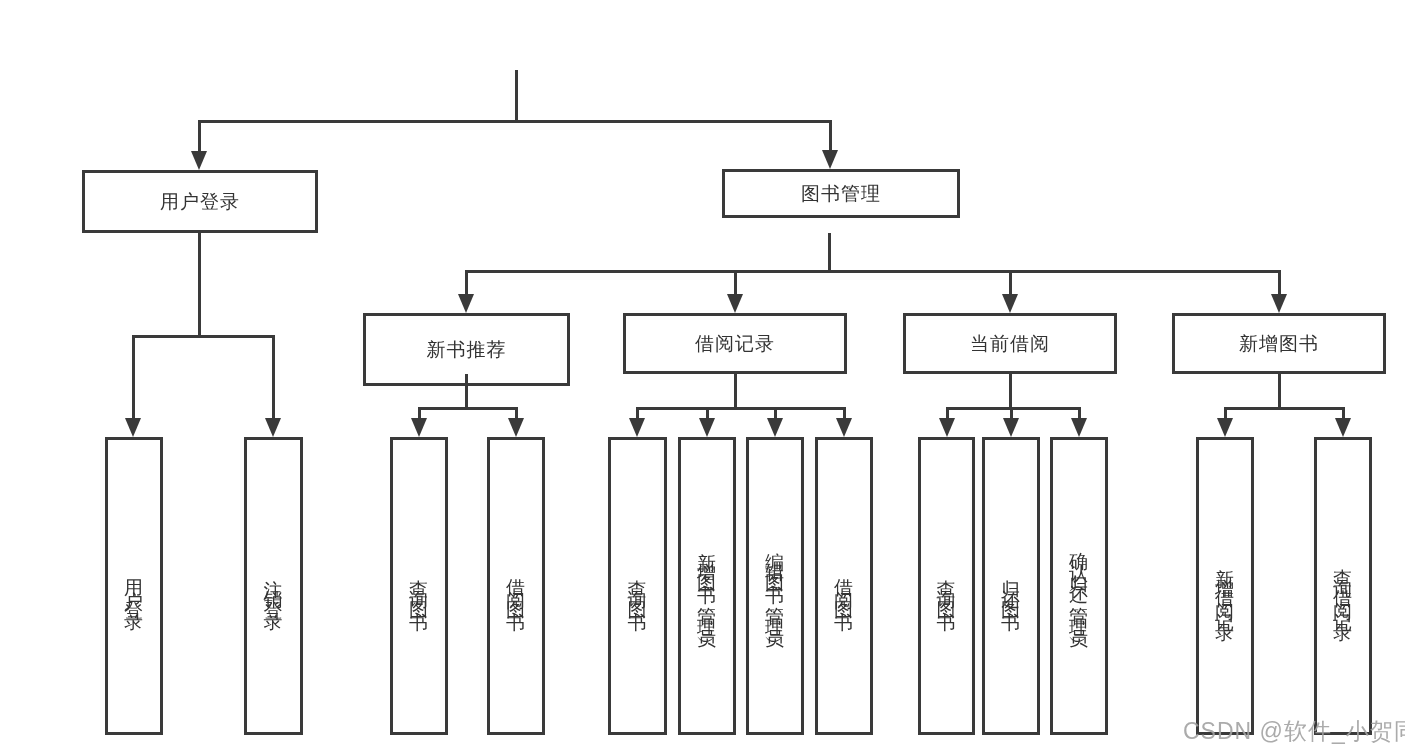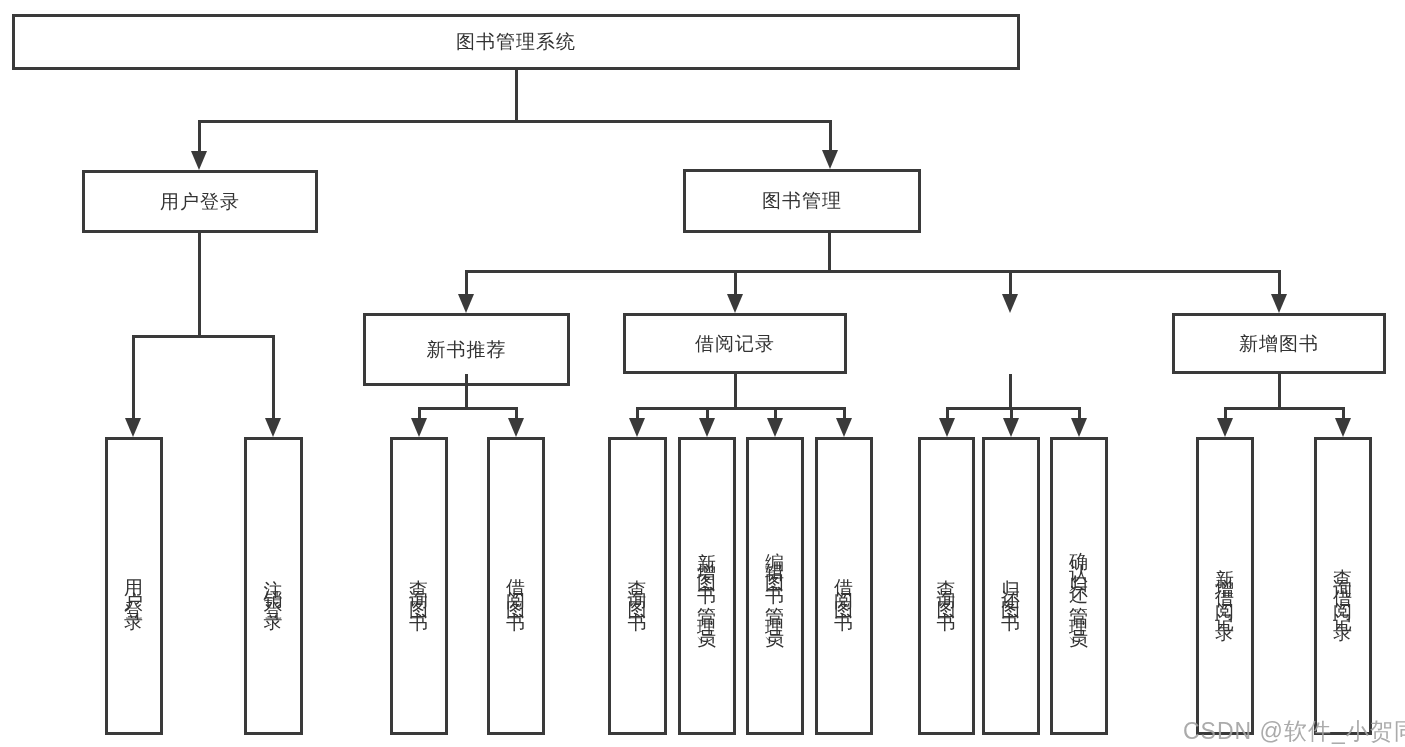--- a/index.html
+++ b/index.html
@@ -51,36 +51,36 @@
     z-index:10;
     white-space:nowrap;
     letter-spacing:1px;
   }
 </style>
 </head>
 <body>
 
 <div id="canvas">
 
-  <div class="box" style="left:12px;top:14px;width:1008px;height:56px">
-    <span>图书管理系统</span>
-  </div>
 
   <div class="box" style="left:82px;top:170px;width:236px;height:63px">
     <span>用户登录</span>
   </div>
-  <div class="box" style="left:683px;top:169px;width:238px;height:64px">
+  <div class="box" style="left:722px;top:169px;width:238px;height:49px">
     <span>图书管理</span>
   </div>
 
   <div class="box" style="left:363px;top:313px;width:207px;height:73px">
     <span>新书推荐</span>
   </div>
   <div class="box" style="left:623px;top:313px;width:224px;height:61px">
     <span>借阅记录</span>
+  </div>
+  <div class="box" style="left:903px;top:313px;width:214px;height:61px">
+    <span>当前借阅</span>
   </div>
   <div class="box" style="left:1172px;top:313px;width:214px;height:61px">
     <span>新增图书</span>
   </div>
 
   <div class="box leaf" style="left:105px;top:437px;width:58px;height:298px">
     <span>用户登录</span>
   </div>
   <div class="box leaf" style="left:244px;top:437px;width:59px;height:298px">
     <span>注销登录</span>

